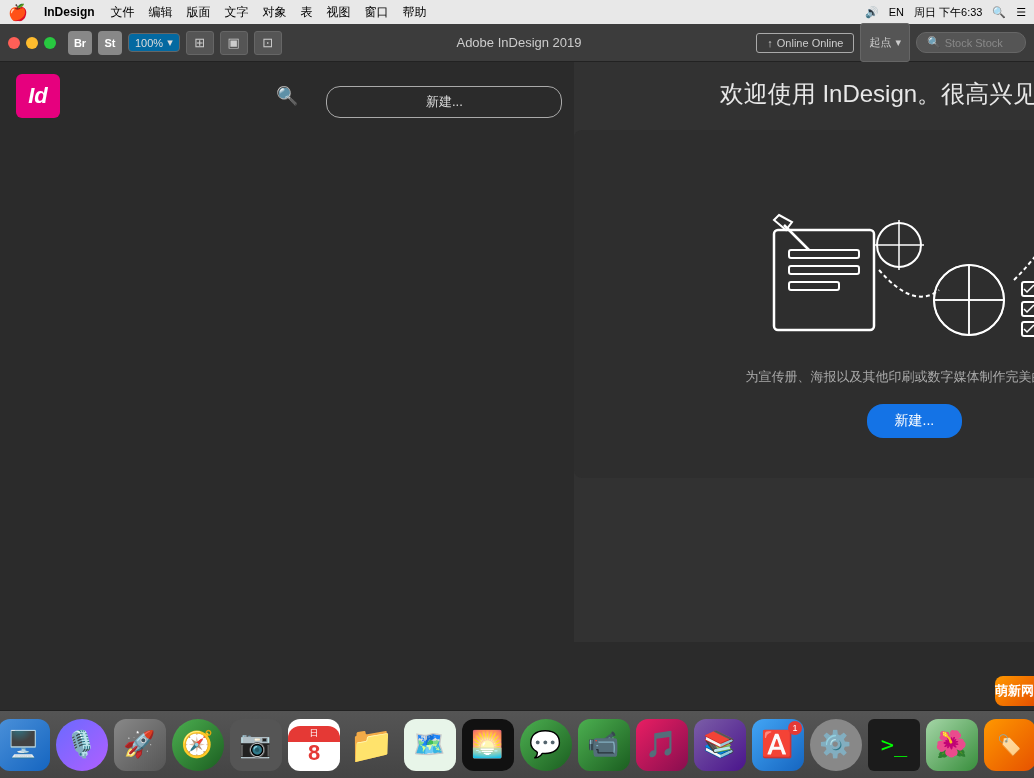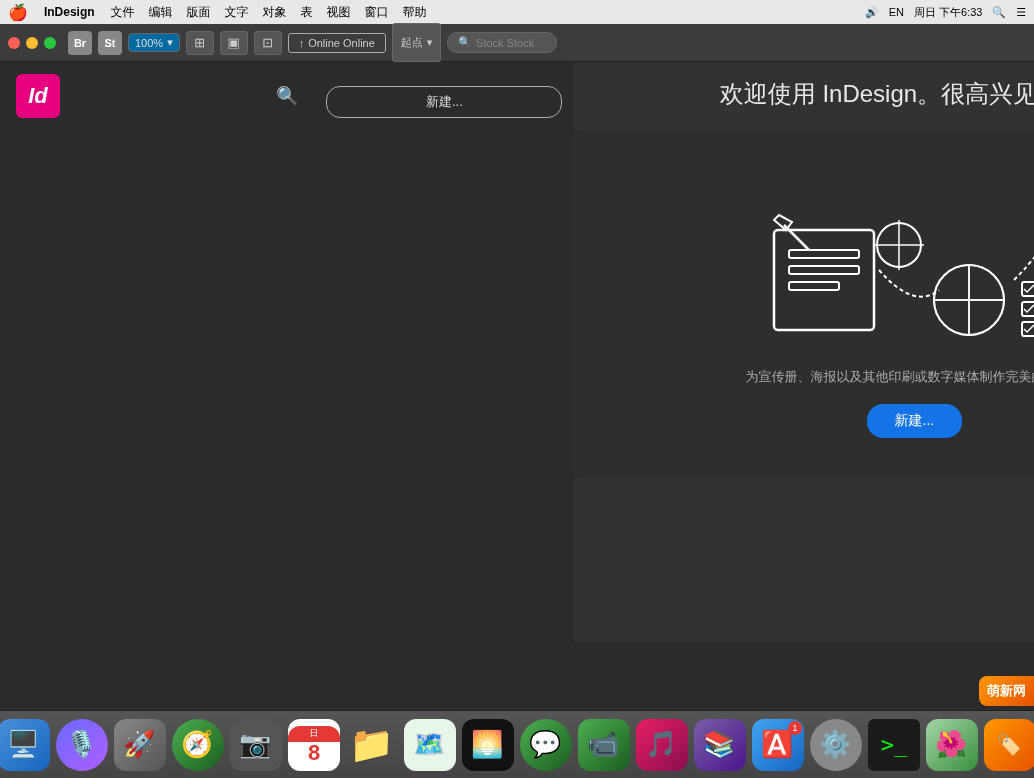--- a/index.html
+++ b/index.html
@@ -334,20 +334,21 @@
   </div>
   <div class="toolbar-badge badge-br">Br</div>
   <div class="toolbar-badge badge-st">St</div>
   <div class="toolbar-zoom">
     <span>100%</span>
     <span>▾</span>
   </div>
   <div class="toolbar-icon-btn">⊞</div>
   <div class="toolbar-icon-btn">▣</div>
   <div class="toolbar-icon-btn">⊡</div>
+  <div class="toolbar-title">Adobe InDesign 2019</div>
   <button class="publish-btn">
     <span>↑</span>
     <span>Online Online</span>
   </button>
   <div class="start-dropdown">
     <span>起点</span>
     <span>▾</span>
   </div>
   <div class="search-box">
     <span>🔍</span>
@@ -501,15 +502,15 @@
 
   <div class="dock-icon" style="background: linear-gradient(135deg,#a5d6a7,#388e3c); border-radius:12px;">
     <span style="font-size:26px;">🌺</span>
   </div>
 
   <div class="dock-icon" style="background: linear-gradient(135deg,#ff9800,#e65100); border-radius:12px;">
     <span style="font-size:20px;">🏷️</span>
   </div>
 </div>
 
-<div id="watermark" style="position:fixed; bottom:72px; right:0; background:linear-gradient(135deg,#ff9800,#e65100); color:white; font-size:13px; font-weight:bold; padding:6px 8px; border-radius:8px 0 0 8px; z-index:100;">
+<div id="watermark" style="position:fixed; bottom:72px; right:0; background:linear-gradient(135deg,#ff9800,#e65100); color:white; font-size:13px; font-weight:bold; padding:6px 0; border-radius:8px 0 0 8px; z-index:100;">
   <span>萌新网</span>
 </div>
 
 </body></html>

